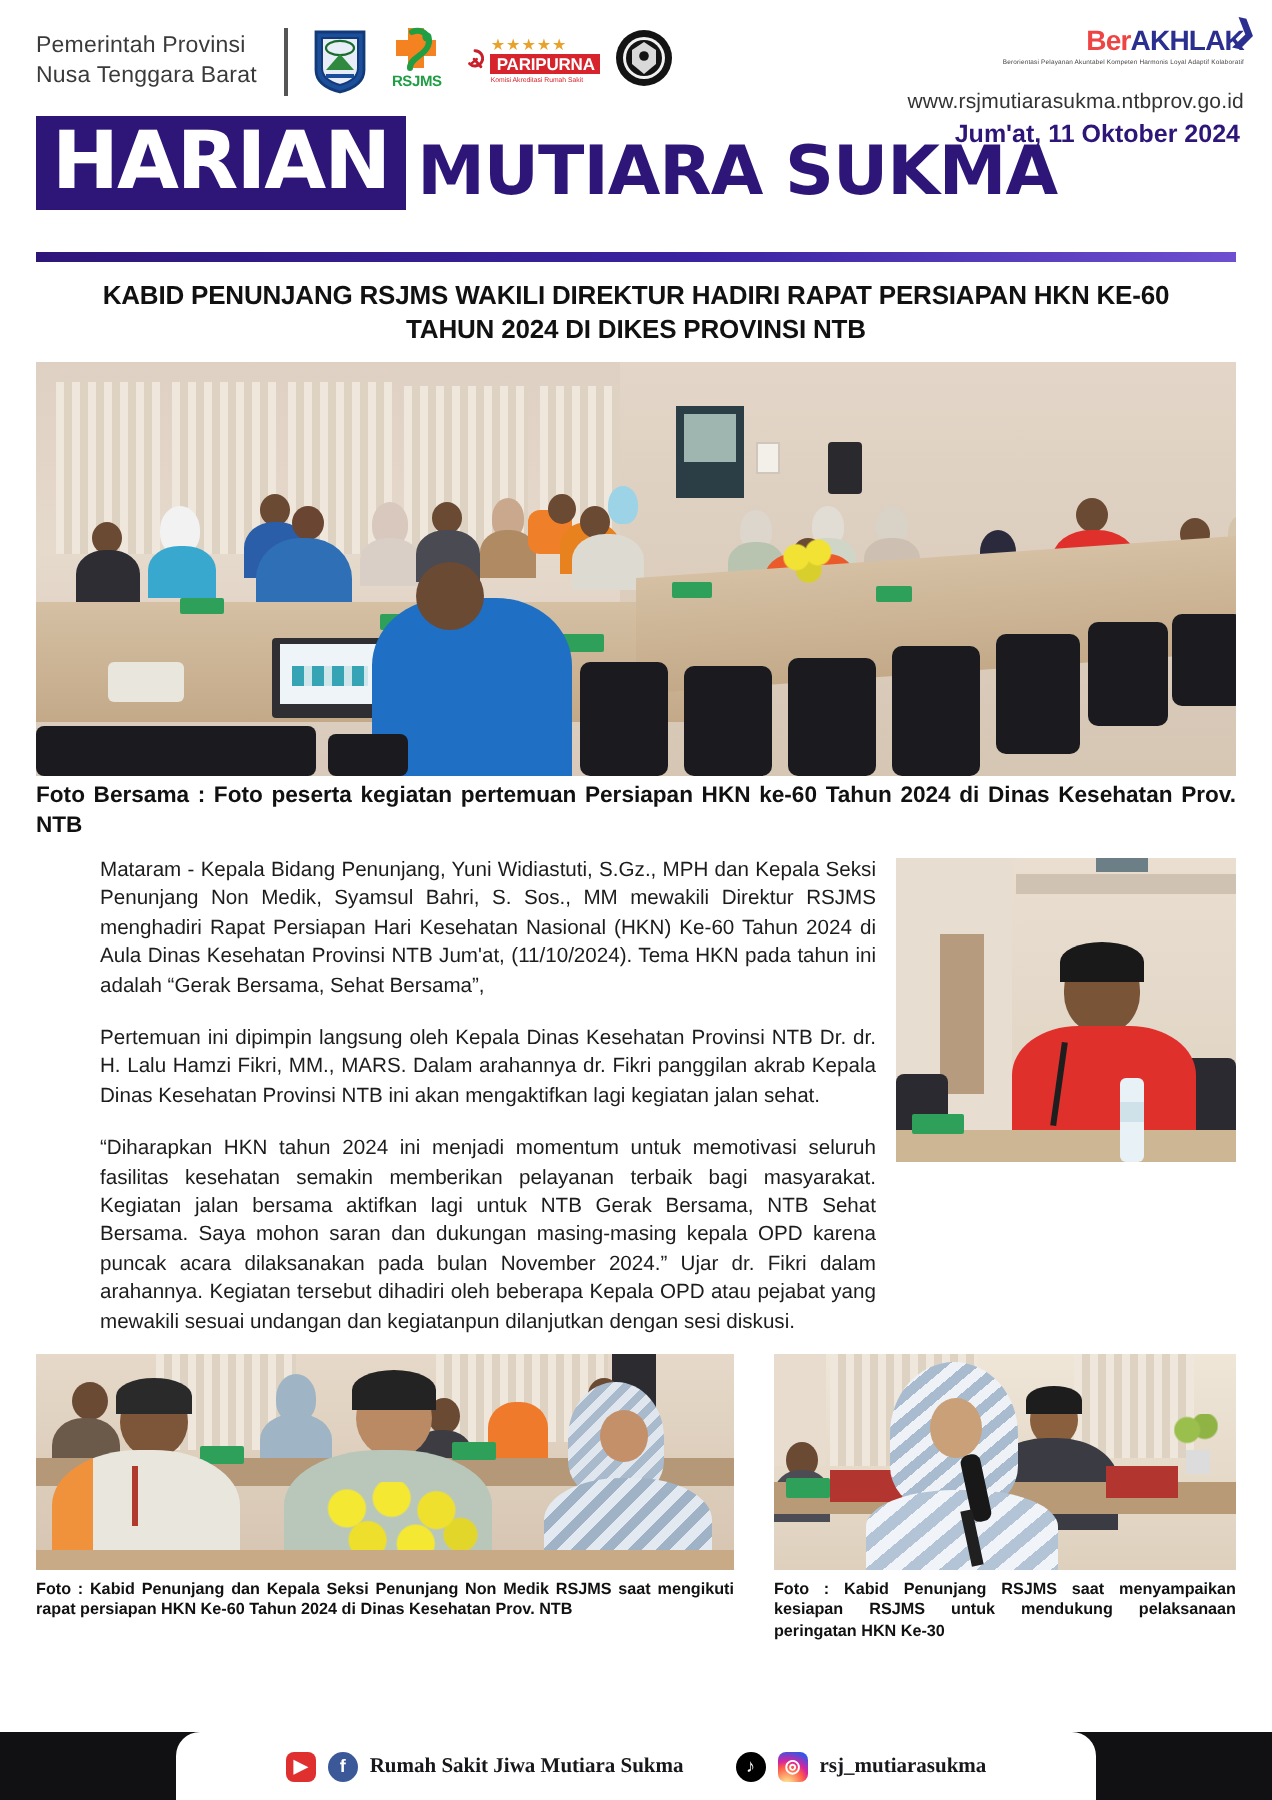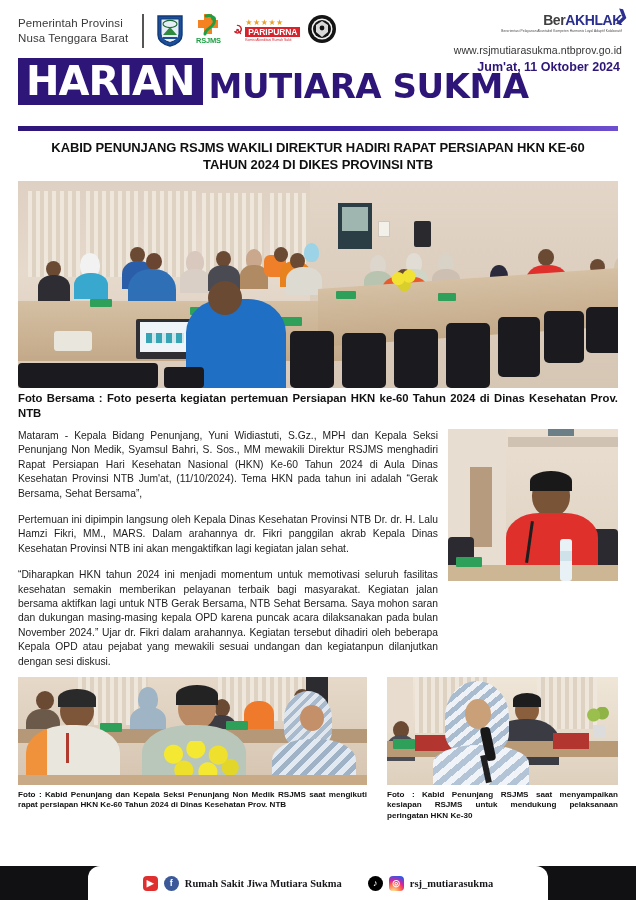--- a/index.html
+++ b/index.html
@@ -24,21 +24,21 @@
   .logo-paripurna { width: 68px; height: 32px; display:flex; align-items:center; gap:2px; }
   .pari-right { display:flex; flex-direction:column; align-items:flex-start; }
   .stars { color: #e8a22b; font-size: 8px; letter-spacing: .5px; line-height: 8px; }
   .pari-name { background:#d6232c; color:#fff; font-size:8.5px; font-weight:800; padding:0 3px; letter-spacing:-.1px; line-height:10px; }
   .pari-sub { font-size:3.4px; color:#d6232c; line-height:4px; margin-top:1px; }
   .logo-kars { width: 32px; height: 32px; }
 
   .hdr-right { margin-left: auto; text-align: right; padding-top: 2px; }
   .berakhlak { position: relative; display: inline-block; }
   .ber-main { font-size: 14px; font-weight: 800; letter-spacing: -.4px; }
-  .ber-ber { color: #404040; }
+  .ber-ber { color: #ef4444; }
   .ber-akhlak { color: #2b2f8f; }
   .ber-sub { font-size: 3.2px; color: #444; line-height: 4.2px; letter-spacing: .1px; margin-top: 1px; }
   .ber-swoosh { position:absolute; right:-7px; top:-5px; color:#2b2f8f; font-size:15px; font-weight:800; transform: rotate(12deg); }
   .website { font-size: 10.5px; color: #333; margin-top: 8px; letter-spacing: .1px; }
 
   
   .masthead { position: relative; padding: 0 14px 0 18px; height: 62px; }
   .mast-row { display: flex; align-items: flex-end; }
   .harian-box { background: #2e1679; padding: 3px 8px 4px 8px; }
   .harian { font-size: 40px; font-weight: 900; color: #fff; letter-spacing: -1px; line-height: 40px;
@@ -76,21 +76,21 @@
 
   
   .cap-main { font-size: 11.3px; font-weight: 800; color: #111; line-height: 14.5px;
               padding: 3px 18px 0 18px; text-align: justify; }
   .cap-small { font-size: 8.1px; font-weight: 800; color: #111; line-height: 10.3px; text-align: justify; }
 
   
   .body-area { display: flex; padding: 9px 18px 0 18px; gap: 10px; }
   .col-text { width: 420px; }
   .col-side { width: 170px; }
-  p.para { font-size: 10.3px; line-height: 14.4px; color: #1c1c1c; text-align: justify; margin-bottom: 12px; }
+  p.para { font-size: 10.3px; line-height: 14.4px; color: #1c1c1c; text-align: justify; margin-bottom: 12px; margin-left: 32px; }
   p.para:last-child { margin-bottom: 0; }
 
   .side-photo { height: 152px; width: 170px; }
   .side-cap { margin-top: 5px; }
 
   
   .bottom-row { display: flex; padding: 8px 18px 0 18px; gap: 20px; }
   .bp-left { width: 355px; }
   .bp-right { width: 235px; }
   .bp-left .photo { height: 108px; }

